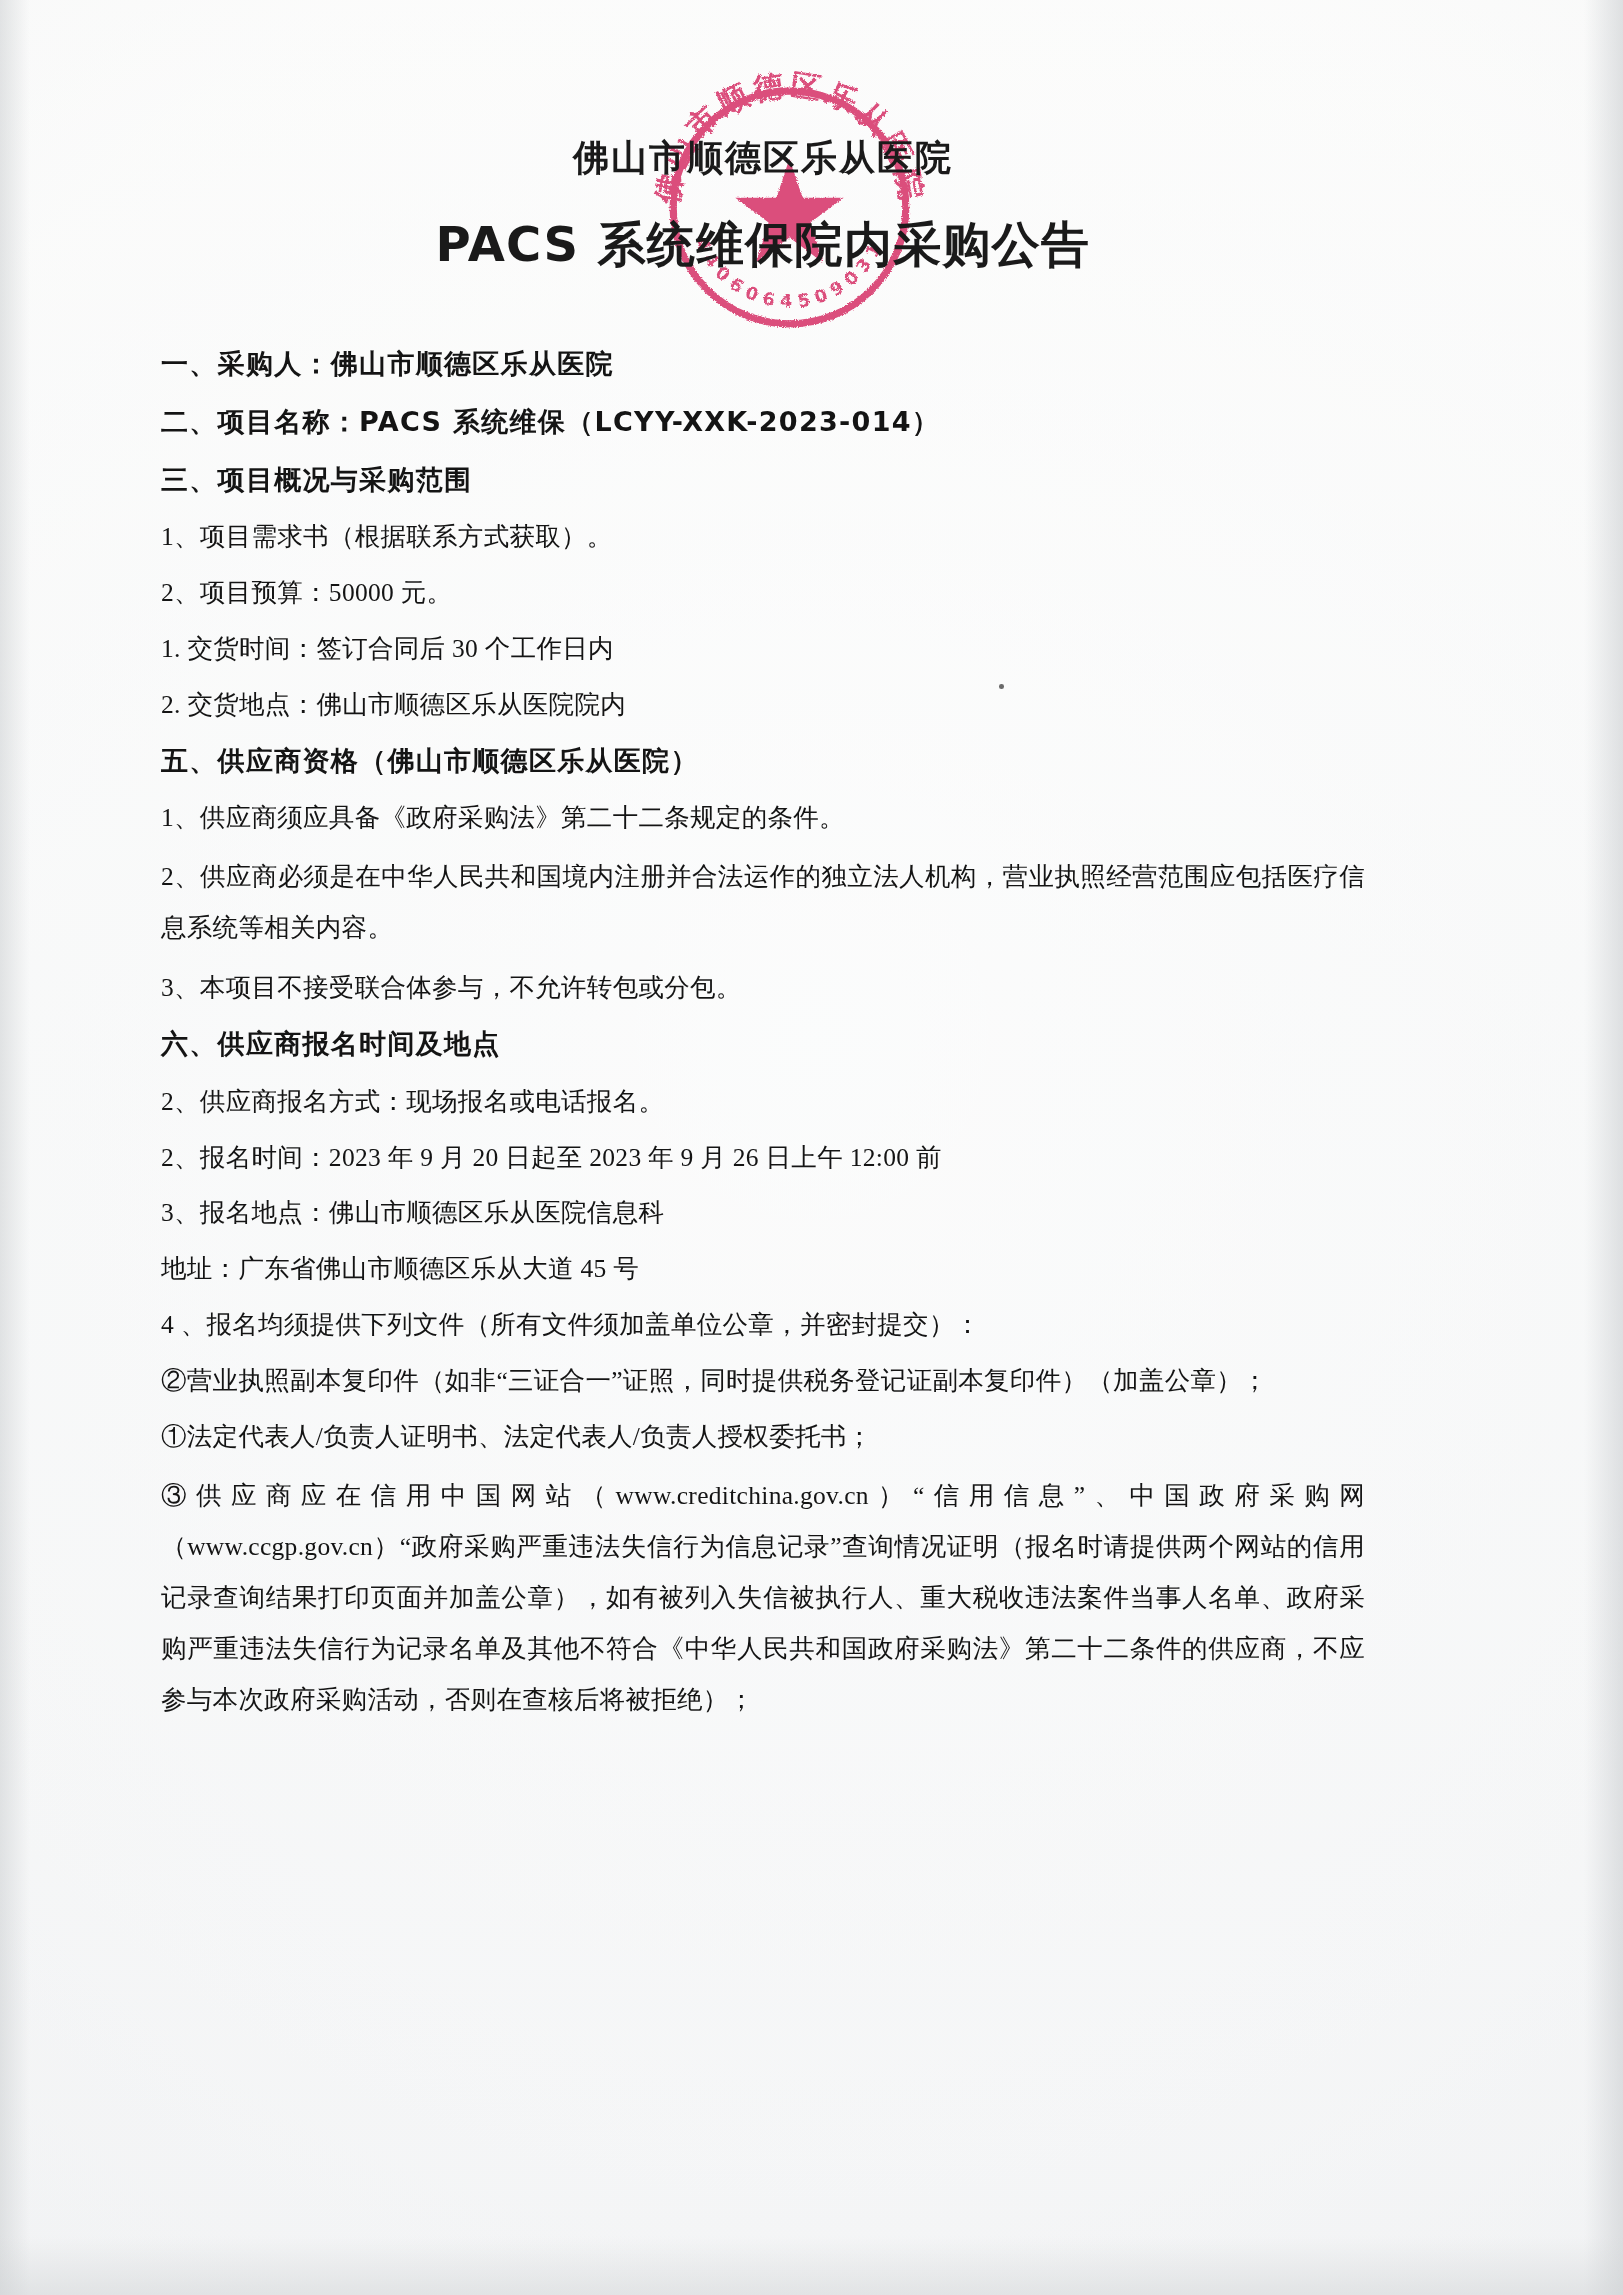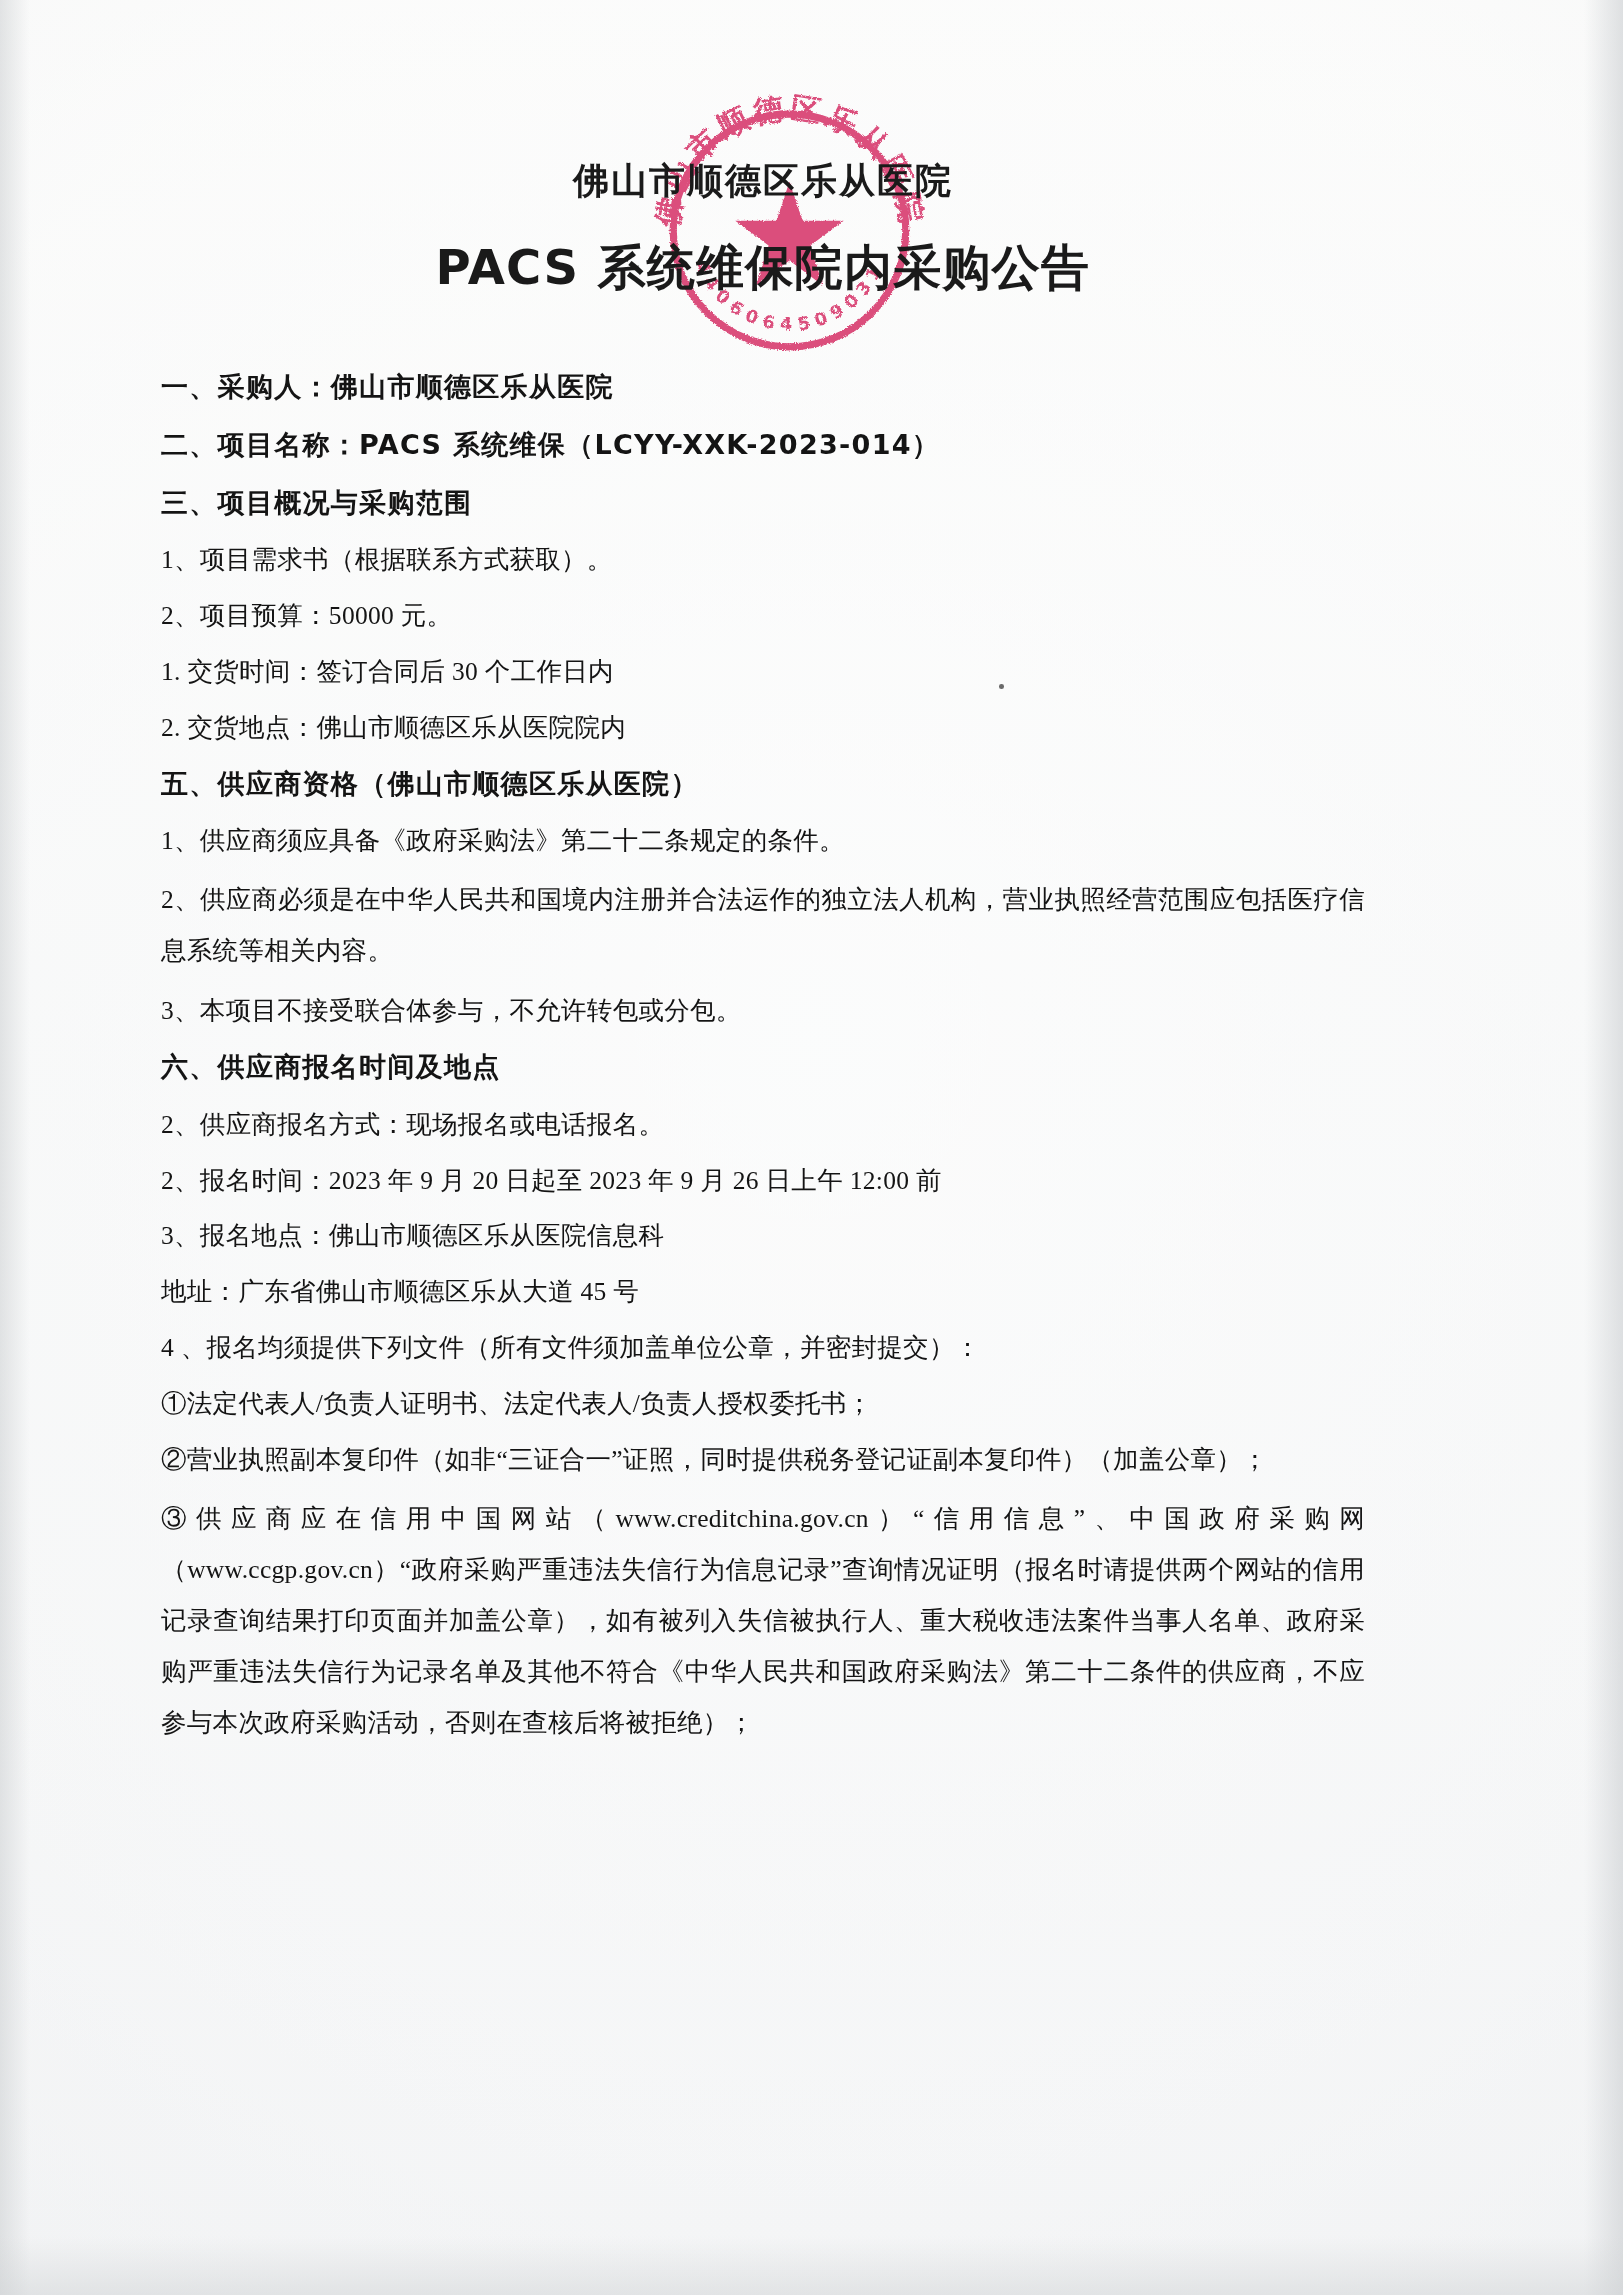--- a/index.html
+++ b/index.html
@@ -40,21 +40,21 @@
   #scan-edge-bottom {
     position: absolute;
     left: 0; right: 0; bottom: 0; height: 59px;
     background: linear-gradient(0deg, rgba(208,211,213,0.5) 0%, rgba(255,255,255,0) 100%);
     pointer-events: none;
   }
 
   #content {
     position: absolute;
     left: 161px;
-    top: 162px;
+    top: 139px;
     width: 1204px;
   }
 
   .title-block {
     text-align: center;
     position: relative;
     z-index: 3;
   }
   .doc-title {
     font-family: "DejaVu Sans", "Liberation Sans", sans-serif;
@@ -179,22 +179,22 @@
       <p class="heading">五、供应商资格（佛山市顺德区乐从医院）</p>
       <p class="line">1、供应商须应具备《政府采购法》第二十二条规定的条件。</p>
       <p class="paragraph-wrap">2、供应商必须是在中华人民共和国境内注册并合法运作的独立法人机构，营业执照经营范围应包括医疗信息系统等相关内容。</p>
       <p class="line gap-top">3、本项目不接受联合体参与，不允许转包或分包。</p>
       <p class="heading">六、供应商报名时间及地点</p>
       <p class="line">2、供应商报名方式：现场报名或电话报名。</p>
       <p class="line">2、报名时间：2023 年 9 月 20 日起至 2023 年 9 月 26 日上午 12:00 前</p>
       <p class="line">3、报名地点：佛山市顺德区乐从医院信息科</p>
       <p class="line">地址：广东省佛山市顺德区乐从大道 45 号</p>
       <p class="line">4 、报名均须提供下列文件（所有文件须加盖单位公章，并密封提交）：</p>
+      <p class="line">②营业执照副本复印件（如非“三证合一”证照，同时提供税务登记证副本复印件）（加盖公章）；</p>
       <p class="line">①法定代表人/负责人证明书、法定代表人/负责人授权委托书；</p>
-      <p class="line">②营业执照副本复印件（如非“三证合一”证照，同时提供税务登记证副本复印件）（加盖公章）；</p>
       <p class="paragraph-wrap">③供应商应在信用中国网站（www.creditchina.gov.cn）“信用信息”、中国政府采购网（www.ccgp.gov.cn）“政府采购严重违法失信行为信息记录”查询情况证明（报名时请提供两个网站的信用记录查询结果打印页面并加盖公章），如有被列入失信被执行人、重大税收违法案件当事人名单、政府采购严重违法失信行为记录名单及其他不符合《中华人民共和国政府采购法》第二十二条件的供应商，不应参与本次政府采购活动，否则在查核后将被拒绝）；</p>
 
     </div>
   </div>
 
   <div class="stray-dot" style="left:999px; top:684px;"></div>
 </div>
 
 
 </body></html>

